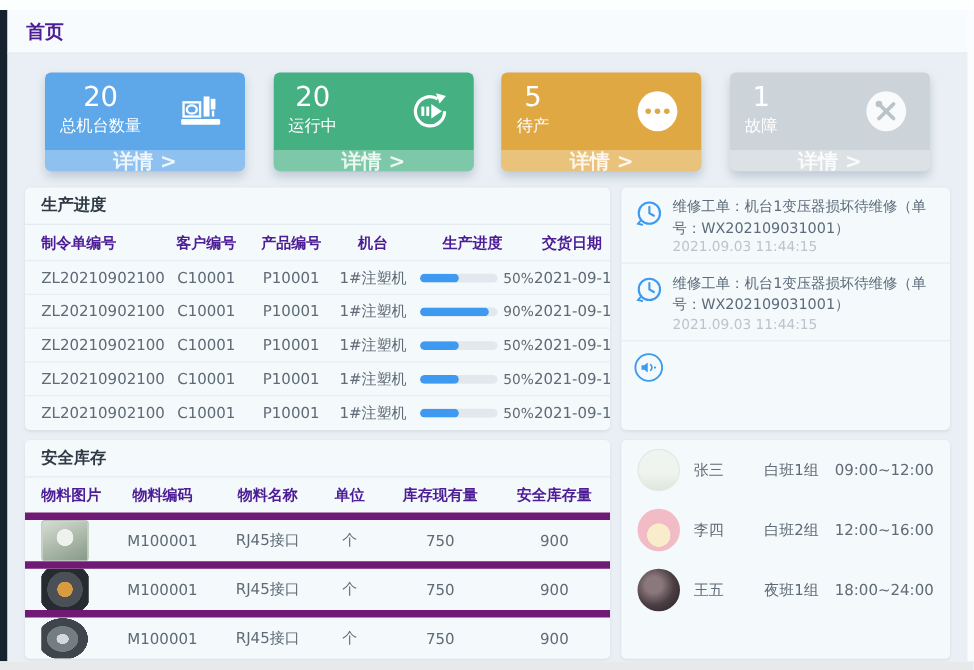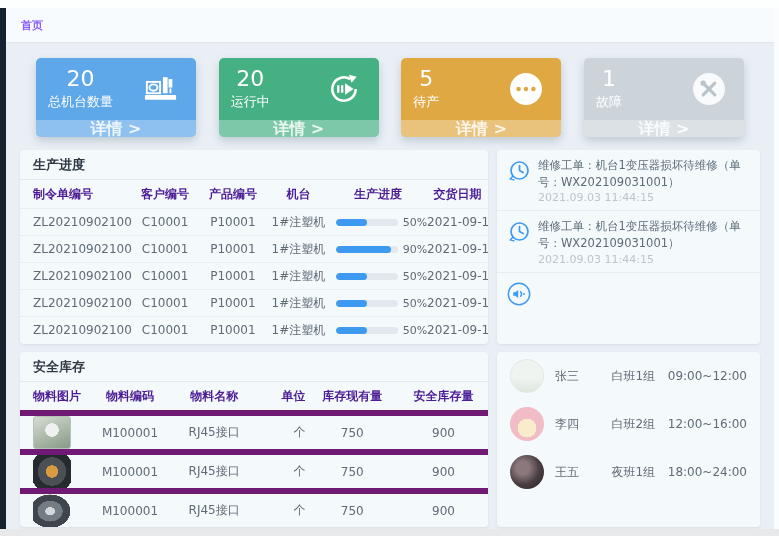--- a/index.html
+++ b/index.html
@@ -6,21 +6,21 @@
   html,body { font-family:"DejaVu Sans","Liberation Sans",sans-serif; }
   body { width:779px; height:536px; position:relative; background:#fff; overflow:hidden; }
 
   .top-strip    { position:absolute; left:0; top:0; width:779px; height:8px; background:#fdfefe; }
   .bottom-strip { position:absolute; left:0; bottom:0; width:779px; height:7px; background:#e7e9eb; }
   .left-strip   { position:absolute; left:0; top:8px; bottom:7px; width:6px; background:#16222e; }
   .right-strip  { position:absolute; right:0; top:8px; bottom:7px; width:5px; background:#fbfcfd; }
 
   .topbar { position:absolute; left:6px; right:5px; top:8px; height:35px; background:#f8fbfd;
             border-bottom:1px solid #e2e7eb; display:flex; align-items:center; padding-left:15px; }
-  .topbar .page-title { font-size:11px; font-weight:bold; color:#8b5cf6; }
+  .topbar .page-title { font-size:15px; font-weight:bold; color:#4c1d95; }
 
   .content { position:absolute; left:6px; right:5px; top:43px; bottom:7px; background:#e9eff5; padding:13px 14px 0; }
 
   
   .cards { display:flex; justify-content:space-between; padding:2px 16px 0; }
   .card { width:160px; height:79px; border-radius:5px; position:relative; color:#fff;
           box-shadow:0 4px 8px rgba(90,110,130,.28); cursor:pointer; }
   .card-body { display:flex; align-items:center; justify-content:space-between; padding:8px 17px 0 12px; }
   .card-text { text-align:center; }
   .card-value { font-size:22px; line-height:26px; }
@@ -40,21 +40,21 @@
   .thead { height:28px; font-weight:bold; color:#4c1d95; }
   .cell { text-align:center; overflow:hidden; white-space:nowrap; }
   .cell.first { text-align:left; padding-left:13px; }
   .c1{width:24%;} .c2{width:14%;} .c3{width:15%;} .c4{width:13%;} .c5{width:21%;} .c6{width:13%;}
   .prod-row { height:27px; border-top:1px solid #e7eef3; }
   .progress-cell { display:flex; align-items:center; justify-content:flex-end; gap:5px; }
   .bar { width:62px; height:7px; background:#e3e8ee; border-radius:4px; overflow:hidden; display:inline-block; }
   .bar .fill { display:block; height:100%; background:#3d9af0; border-radius:4px; }
   .pct { font-size:11px; color:#606a75; }
 
-  .s1{width:14%;} .s2{width:19%;} .s3{width:17%;} .s4{width:11%;text-align:right;} .s5{width:20%;} .s6{width:19%;}
+  .s1{width:14%;} .s2{width:19%;} .s3{width:17%;} .s4{width:11%;} .s5{width:20%;} .s6{width:19%;}
   .stock-row { height:39px; border-top:6px solid #701a75; }
   .mat-img { width:38px; height:33px; border-radius:3px; margin-left:13px; }
   .img-rj45 { background:radial-gradient(circle at 50% 42%, #eef1ee 0 26%, rgba(0,0,0,0) 27%),
               linear-gradient(155deg,#d6ddd4 0%,#aab8a8 55%,#879a87 100%); border:1px solid #b6c2b6; }
   .img-round-speaker { background:radial-gradient(circle at 50% 50%, #d99b3f 0 24%, #4a5056 25% 56%, #262b30 57% 86%, rgba(0,0,0,0) 87%); }
   .img-cone-speaker { background:radial-gradient(ellipse at 45% 52%, #d4d8da 0 16%, #757d84 17% 42%, #3e454c 43% 68%, rgba(0,0,0,0) 69%); }
 
   
   .notice { display:flex; gap:7px; padding:7px 4px 6px 10px; border-bottom:1px solid #e5ecf2; cursor:pointer; }
   .notice:last-child { border-bottom:none; }

